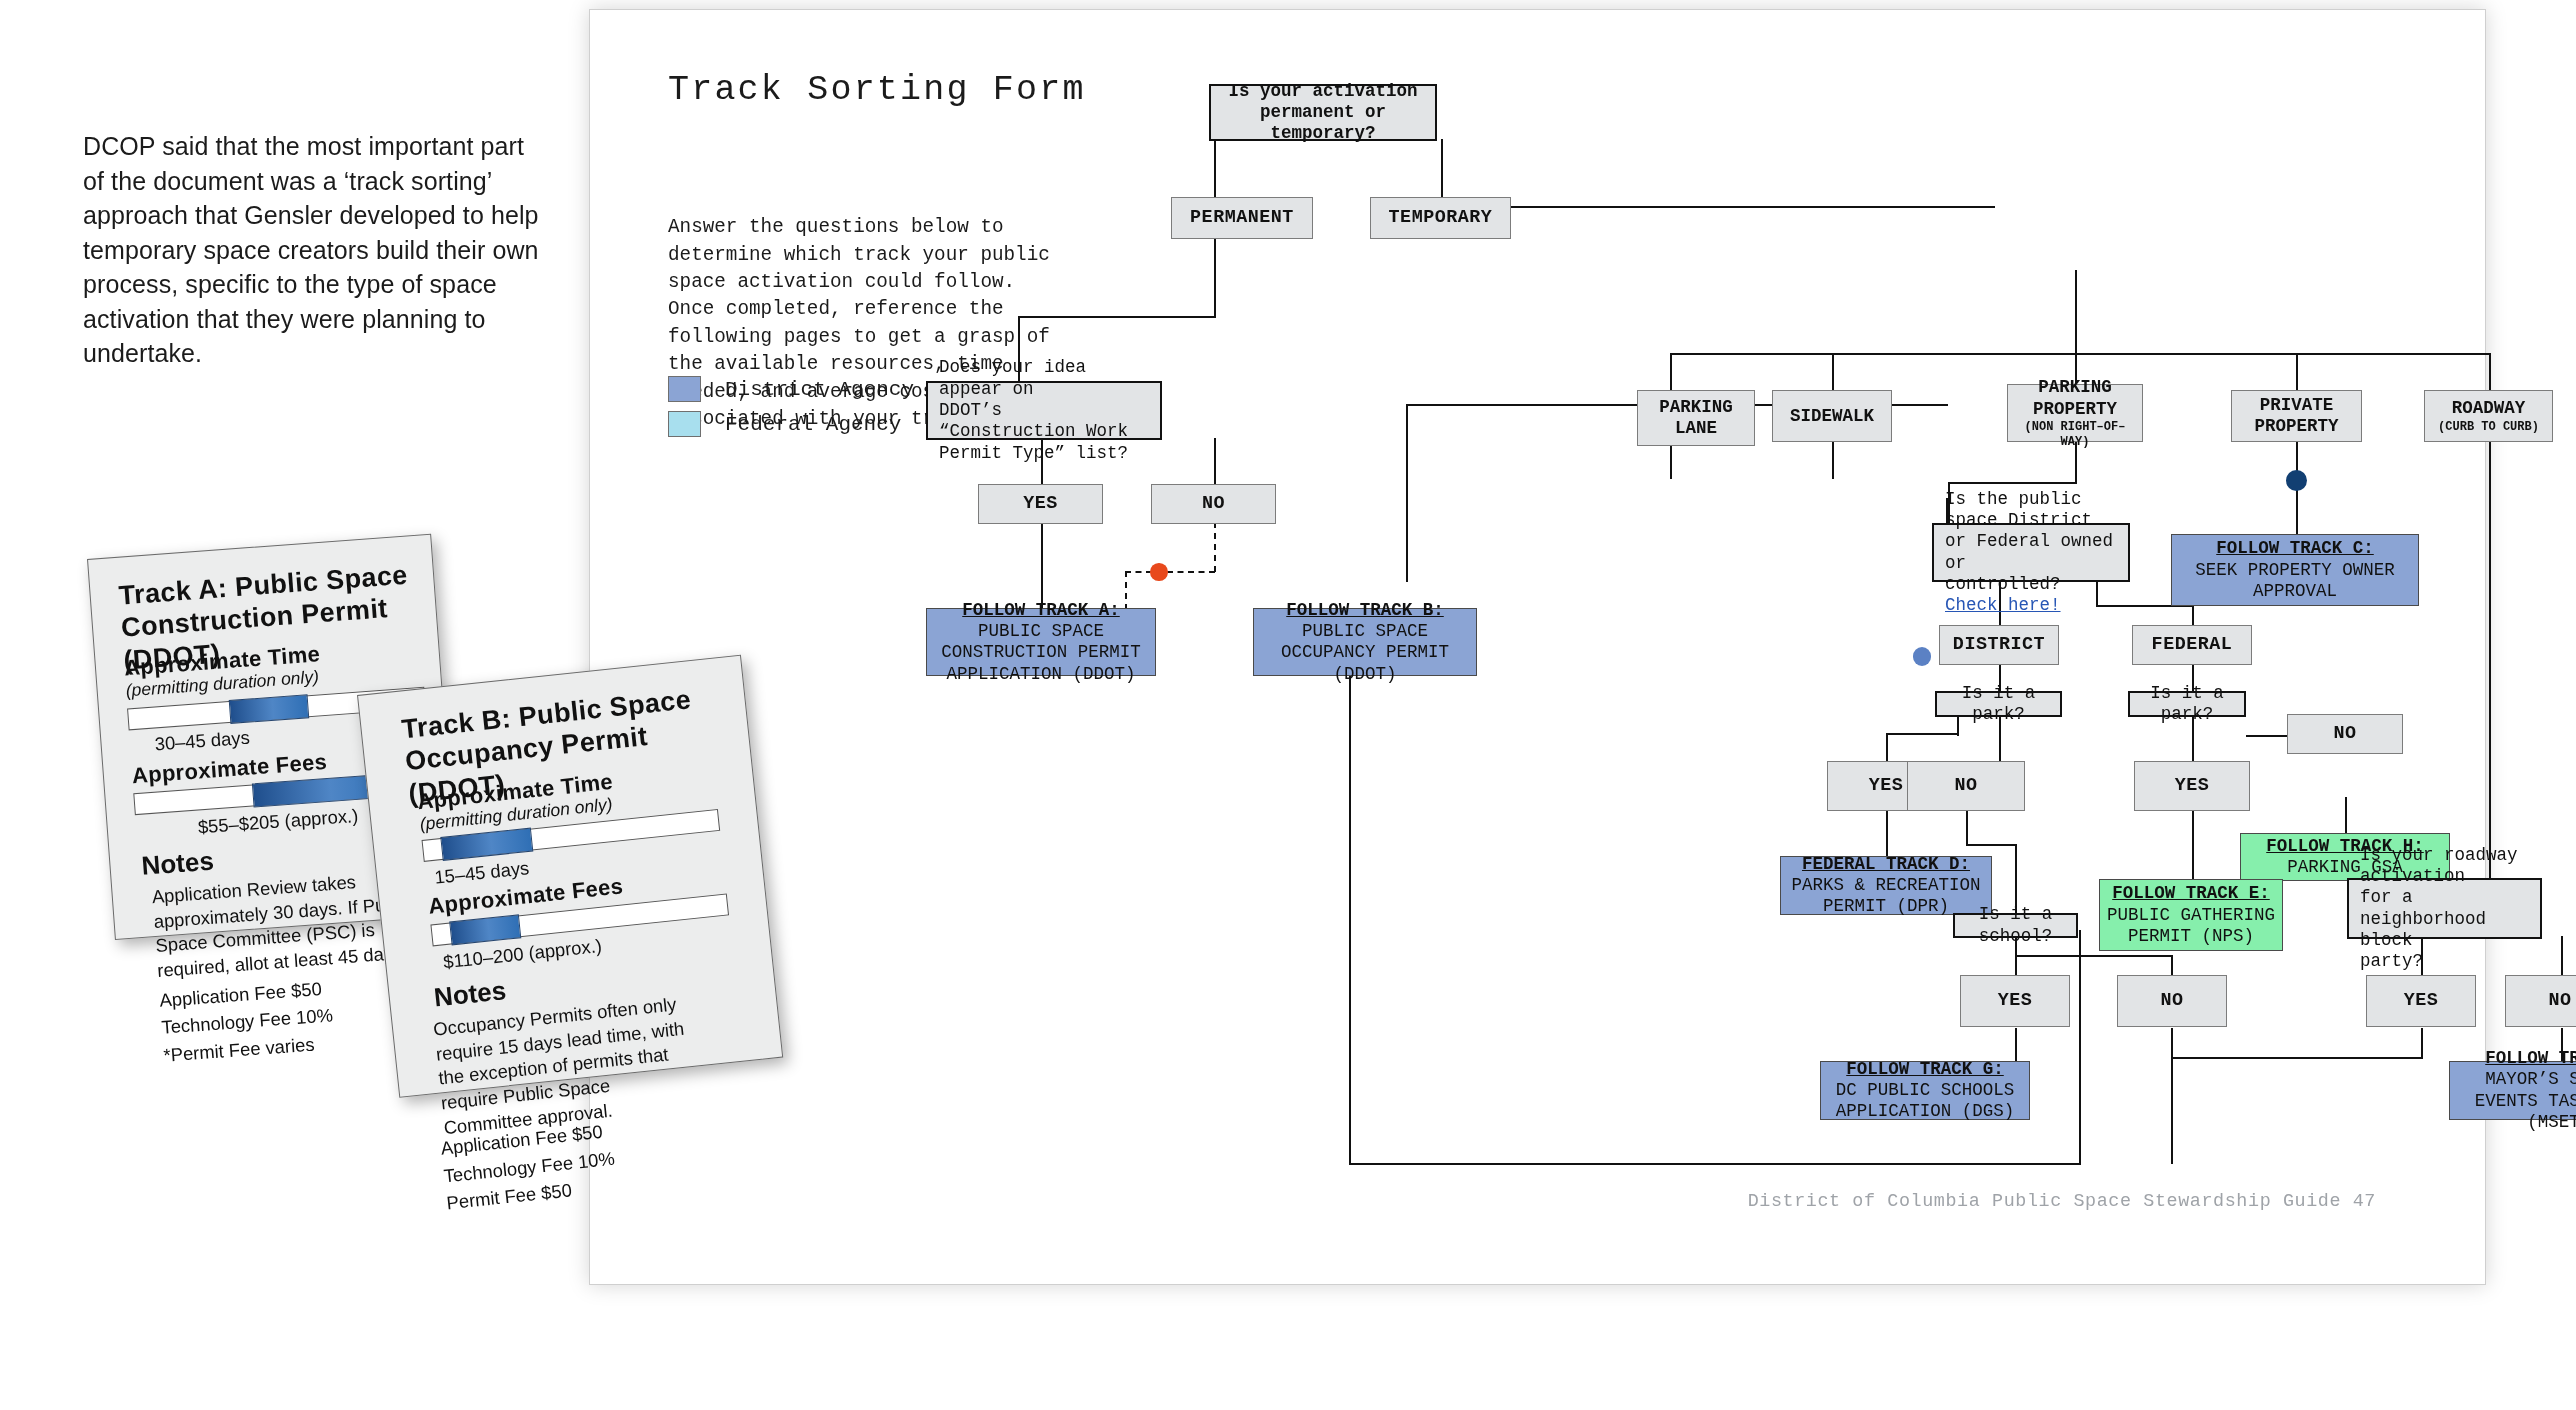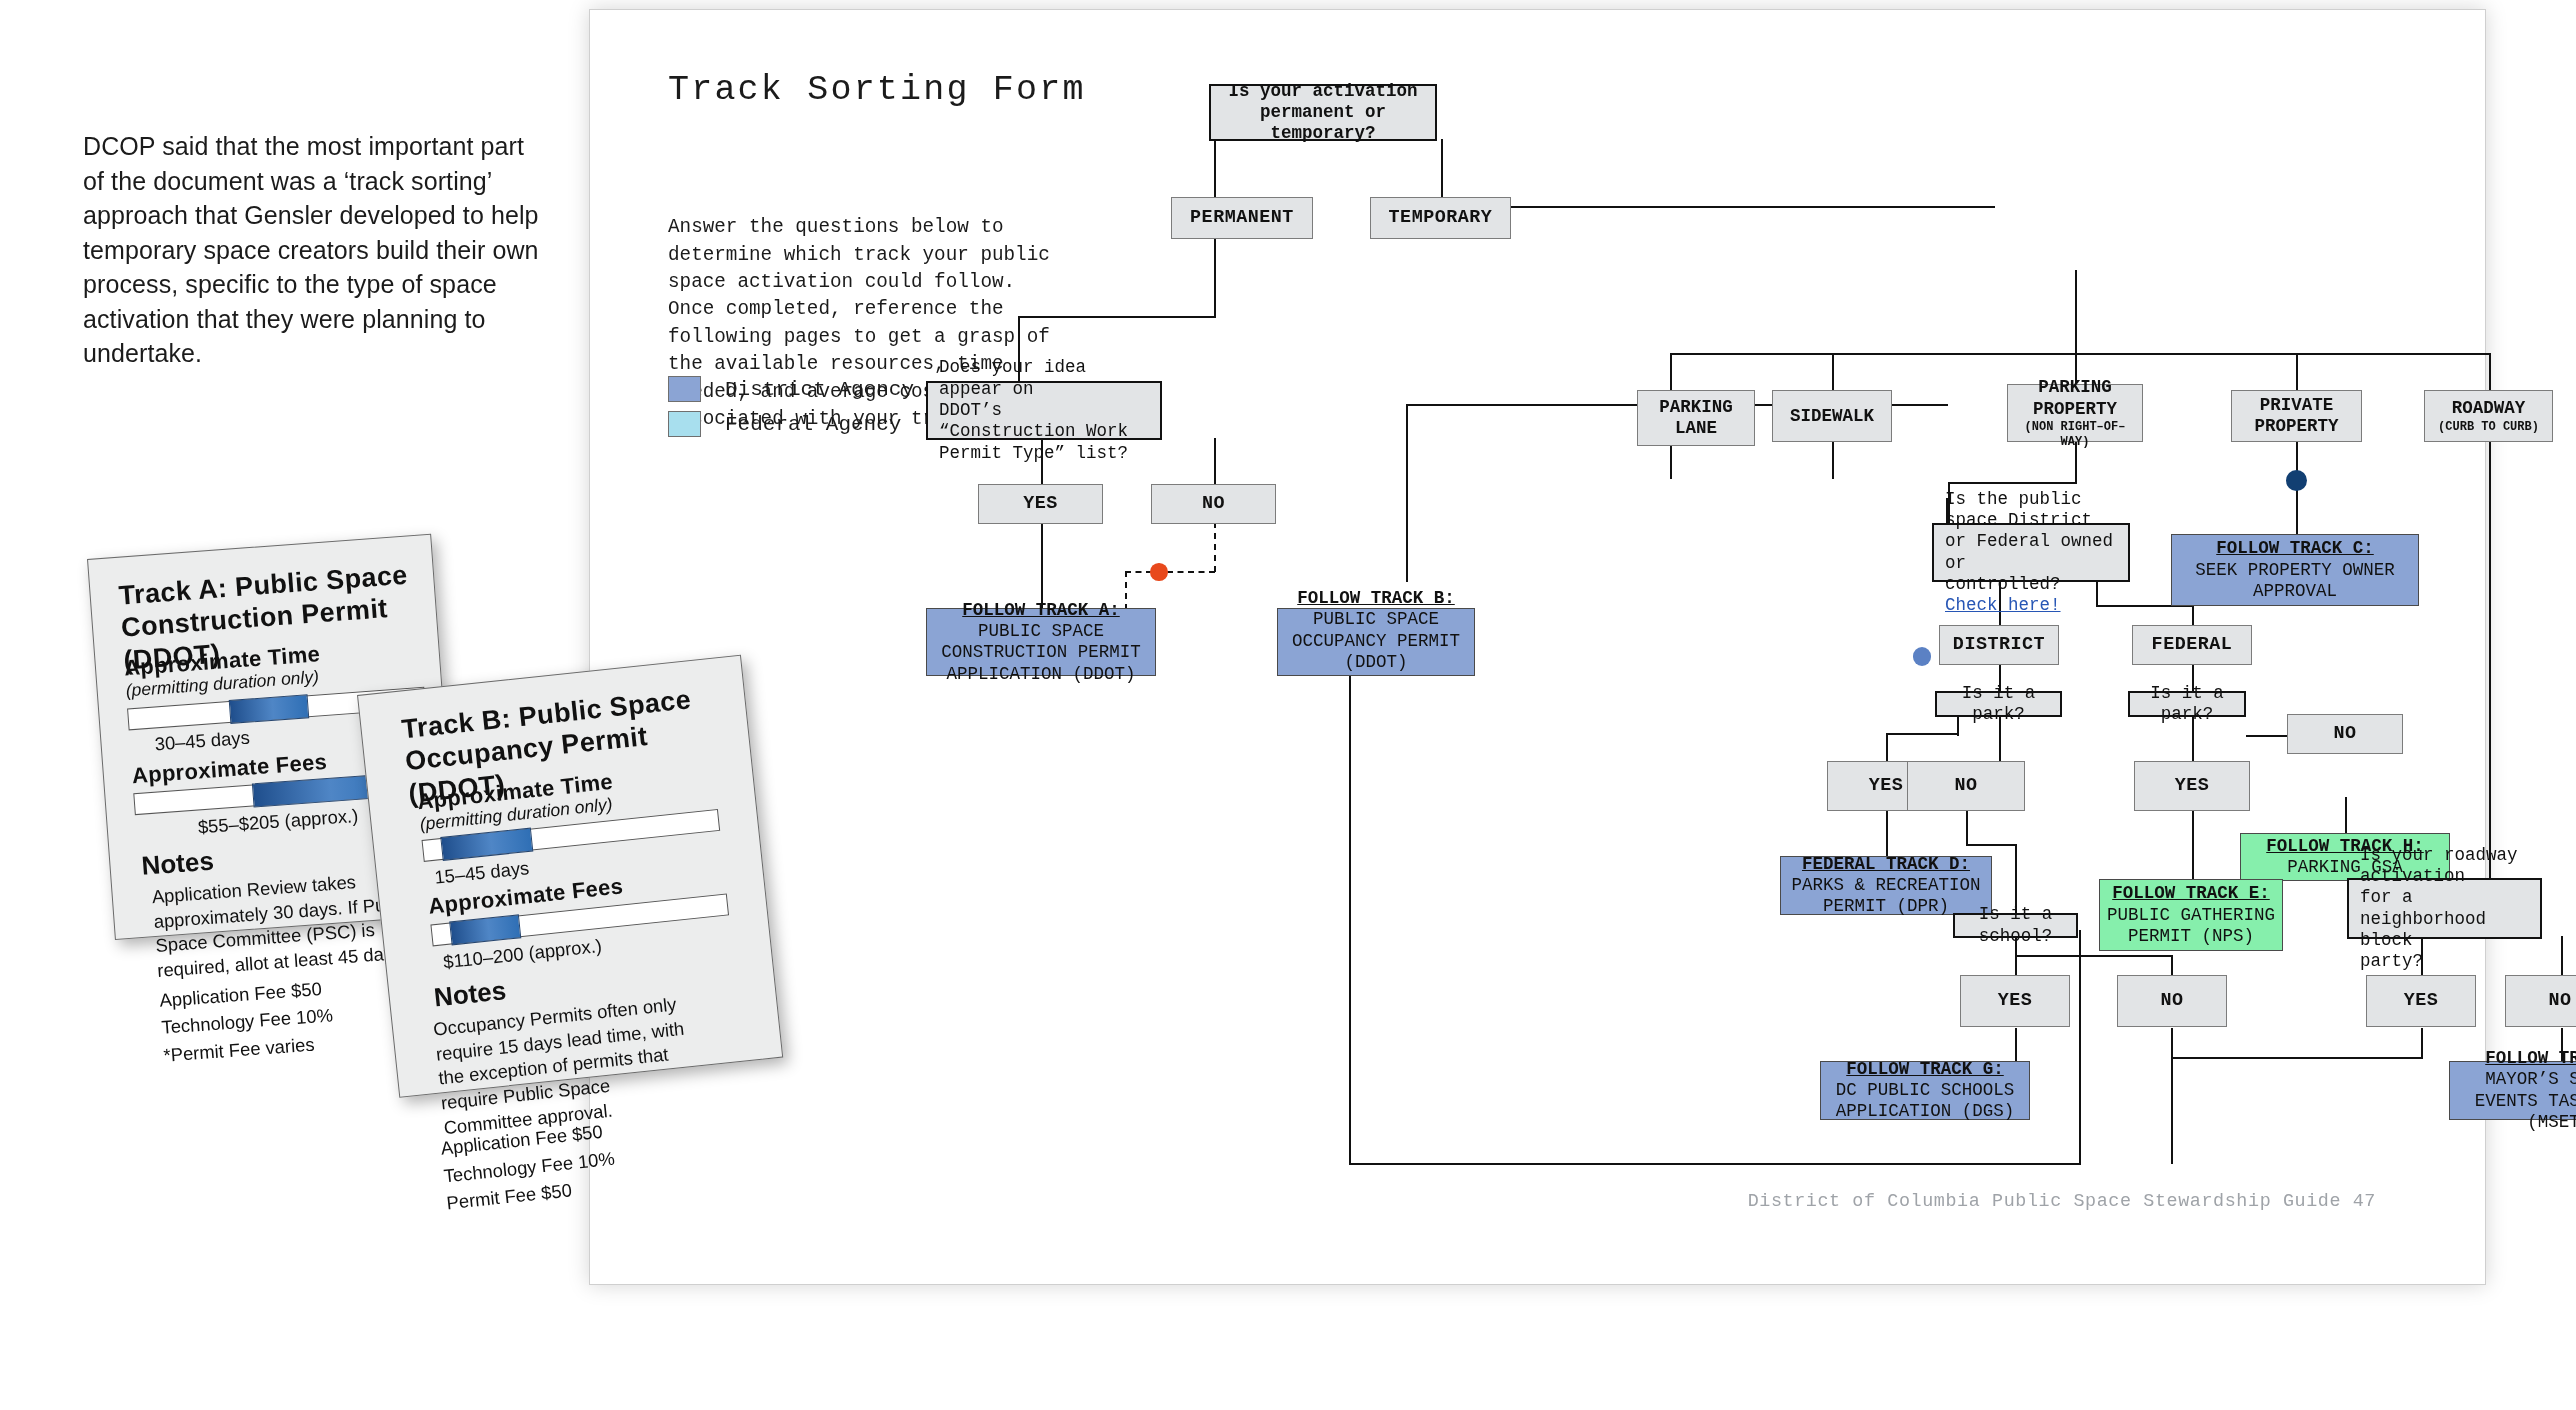--- a/index.html
+++ b/index.html
@@ -214,21 +214,21 @@
     <div class="node ans" style="left:561px;top:474px;width:125px;height:40px;">
       <span class="t">NO</span>
     </div>
 
     <div class="node track district" style="left:336px;top:598px;width:230px;height:68px;">
       <span class="t">
         <span class="hd">FOLLOW TRACK A:</span>
         <span>PUBLIC SPACE CONSTRUCTION PERMIT APPLICATION (DDOT)</span>
       </span>
     </div>
-    <div class="node track district" style="left:687px;top:598px;width:198px;height:68px;align-items:flex-end;">
+    <div class="node track district" style="left:663px;top:598px;width:224px;height:68px;">
       <span class="t">
         <span class="hd">FOLLOW TRACK B:</span>
         <span>PUBLIC SPACE OCCUPANCY PERMIT (DDOT)</span>
       </span>
     </div>
 
 
     <div class="node loc" style="left:1021px;top:380px;width:118px;height:56px;margin-left:26px;">
       <span class="t">PARKING LANE</span>
     </div>

